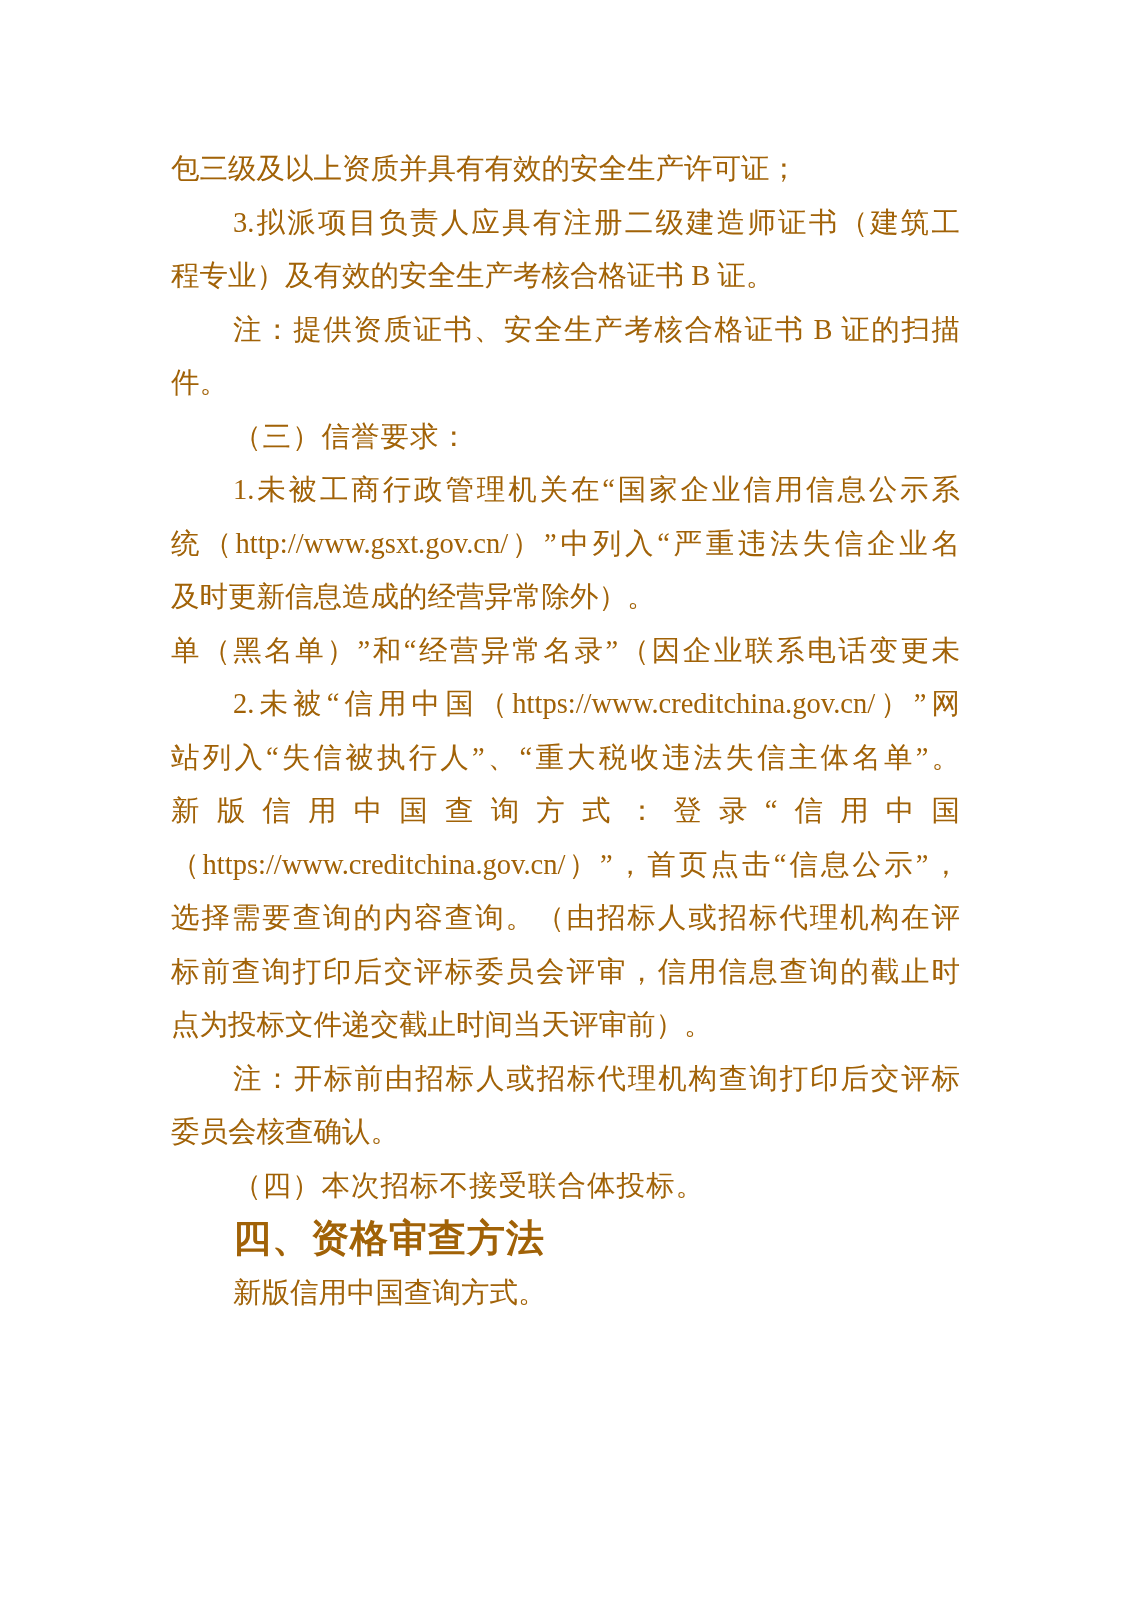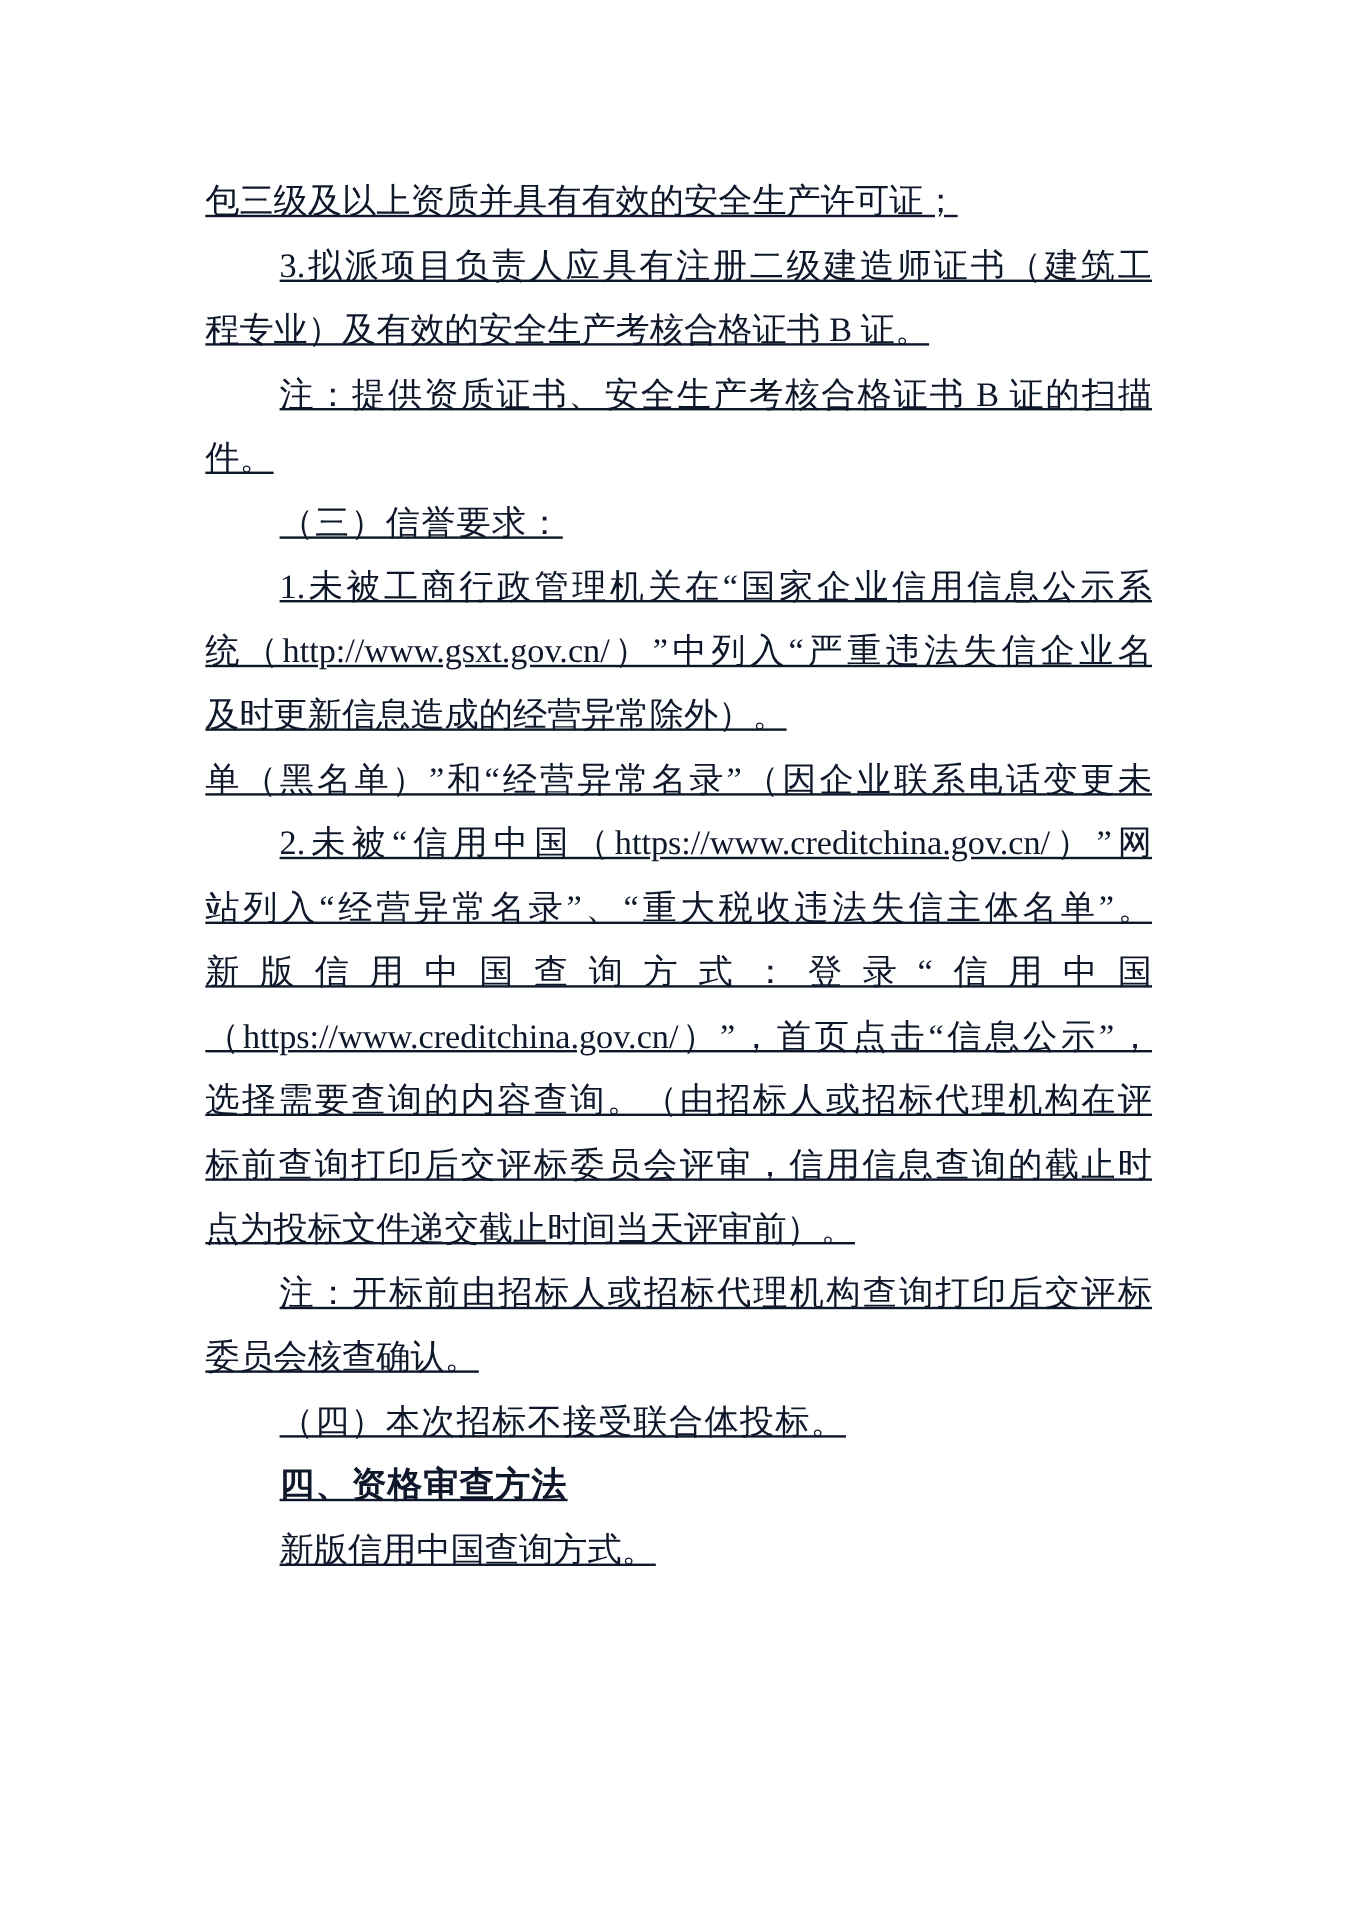--- a/index.html
+++ b/index.html
@@ -12,26 +12,25 @@
     width: 1131px;
     height: 1600px;
     background: #ffffff;
     overflow: hidden;
   }
   .content {
     position: absolute;
     left: 171px;
     top: 142px;
     width: 789px;
-    color: #0f172a;
+    color: #a16207;
     font-family: "Liberation Serif", "DejaVu Serif", serif;
     font-size: 28.5px;
     line-height: 53.5px;
     text-align: justify;
-    text-decoration: underline;
   }
   .line {
     height: 53.5px;
     overflow: hidden;
   }
   
   .fill {
     text-align-last: justify;
   }
   
@@ -39,41 +38,41 @@
     text-indent: 62px;
   }
   
   .kai {
     letter-spacing: 1px;
   }
   
   .hei {
     font-family: "Liberation Sans", "DejaVu Sans", sans-serif;
     font-weight: 700;
-    font-size: 29px;
+    font-size: 38px;
     letter-spacing: 1px;
   }
 </style>
 </head>
 <body>
 
 <div class="page">
   <div class="content">
     <div class="line">包三级及以上资质并具有有效的安全生产许可证；</div>
     <div class="line indent fill">3.拟派项目负责人应具有注册二级建造师证书（建筑工</div>
     <div class="line">程专业）及有效的安全生产考核合格证书 B 证。</div>
     <div class="line indent fill">注：提供资质证书、安全生产考核合格证书 B 证的扫描</div>
     <div class="line">件。</div>
     <div class="line indent kai">（三）信誉要求：</div>
     <div class="line indent fill">1.未被工商行政管理机关在“国家企业信用信息公示系</div>
     <div class="line fill">统（http://www.gsxt.gov.cn/）”中列入“严重违法失信企业名</div>
     <div class="line">及时更新信息造成的经营异常除外）。</div>
     <div class="line fill">单（黑名单）”和“经营异常名录”（因企业联系电话变更未</div>
     <div class="line indent fill">2.未被“信用中国（https://www.creditchina.gov.cn/）”网</div>
-    <div class="line fill">站列入“经营异常名录”、“重大税收违法失信主体名单”。</div>
+    <div class="line fill">站列入“失信被执行人”、“重大税收违法失信主体名单”。</div>
     <div class="line fill">新版信用中国查询方式：登录“信用中国</div>
     <div class="line fill">（https://www.creditchina.gov.cn/）”，首页点击“信息公示”，</div>
     <div class="line fill">选择需要查询的内容查询。（由招标人或招标代理机构在评</div>
     <div class="line fill">标前查询打印后交评标委员会评审，信用信息查询的截止时</div>
     <div class="line">点为投标文件递交截止时间当天评审前）。</div>
     <div class="line indent fill">注：开标前由招标人或招标代理机构查询打印后交评标</div>
     <div class="line">委员会核查确认。</div>
     <div class="line indent kai">（四）本次招标不接受联合体投标。</div>
     <div class="line indent hei">四、资格审查方法</div>
     <div class="line indent">新版信用中国查询方式。</div>

